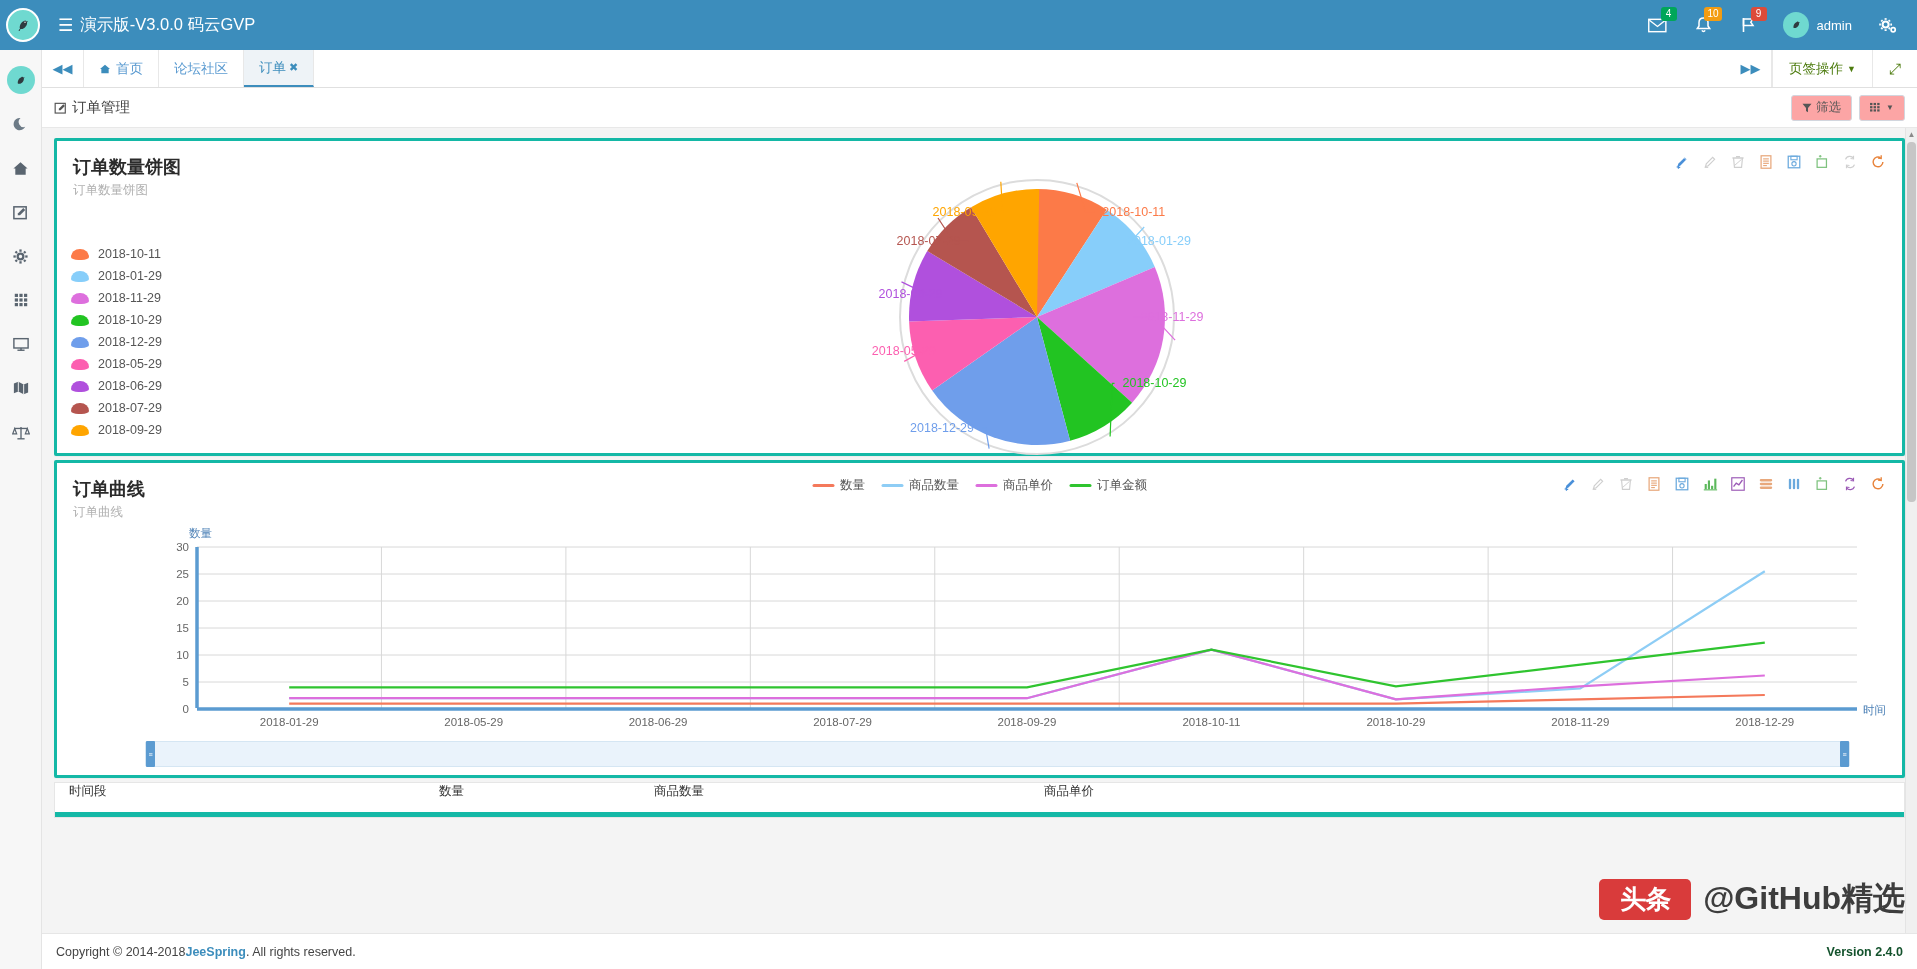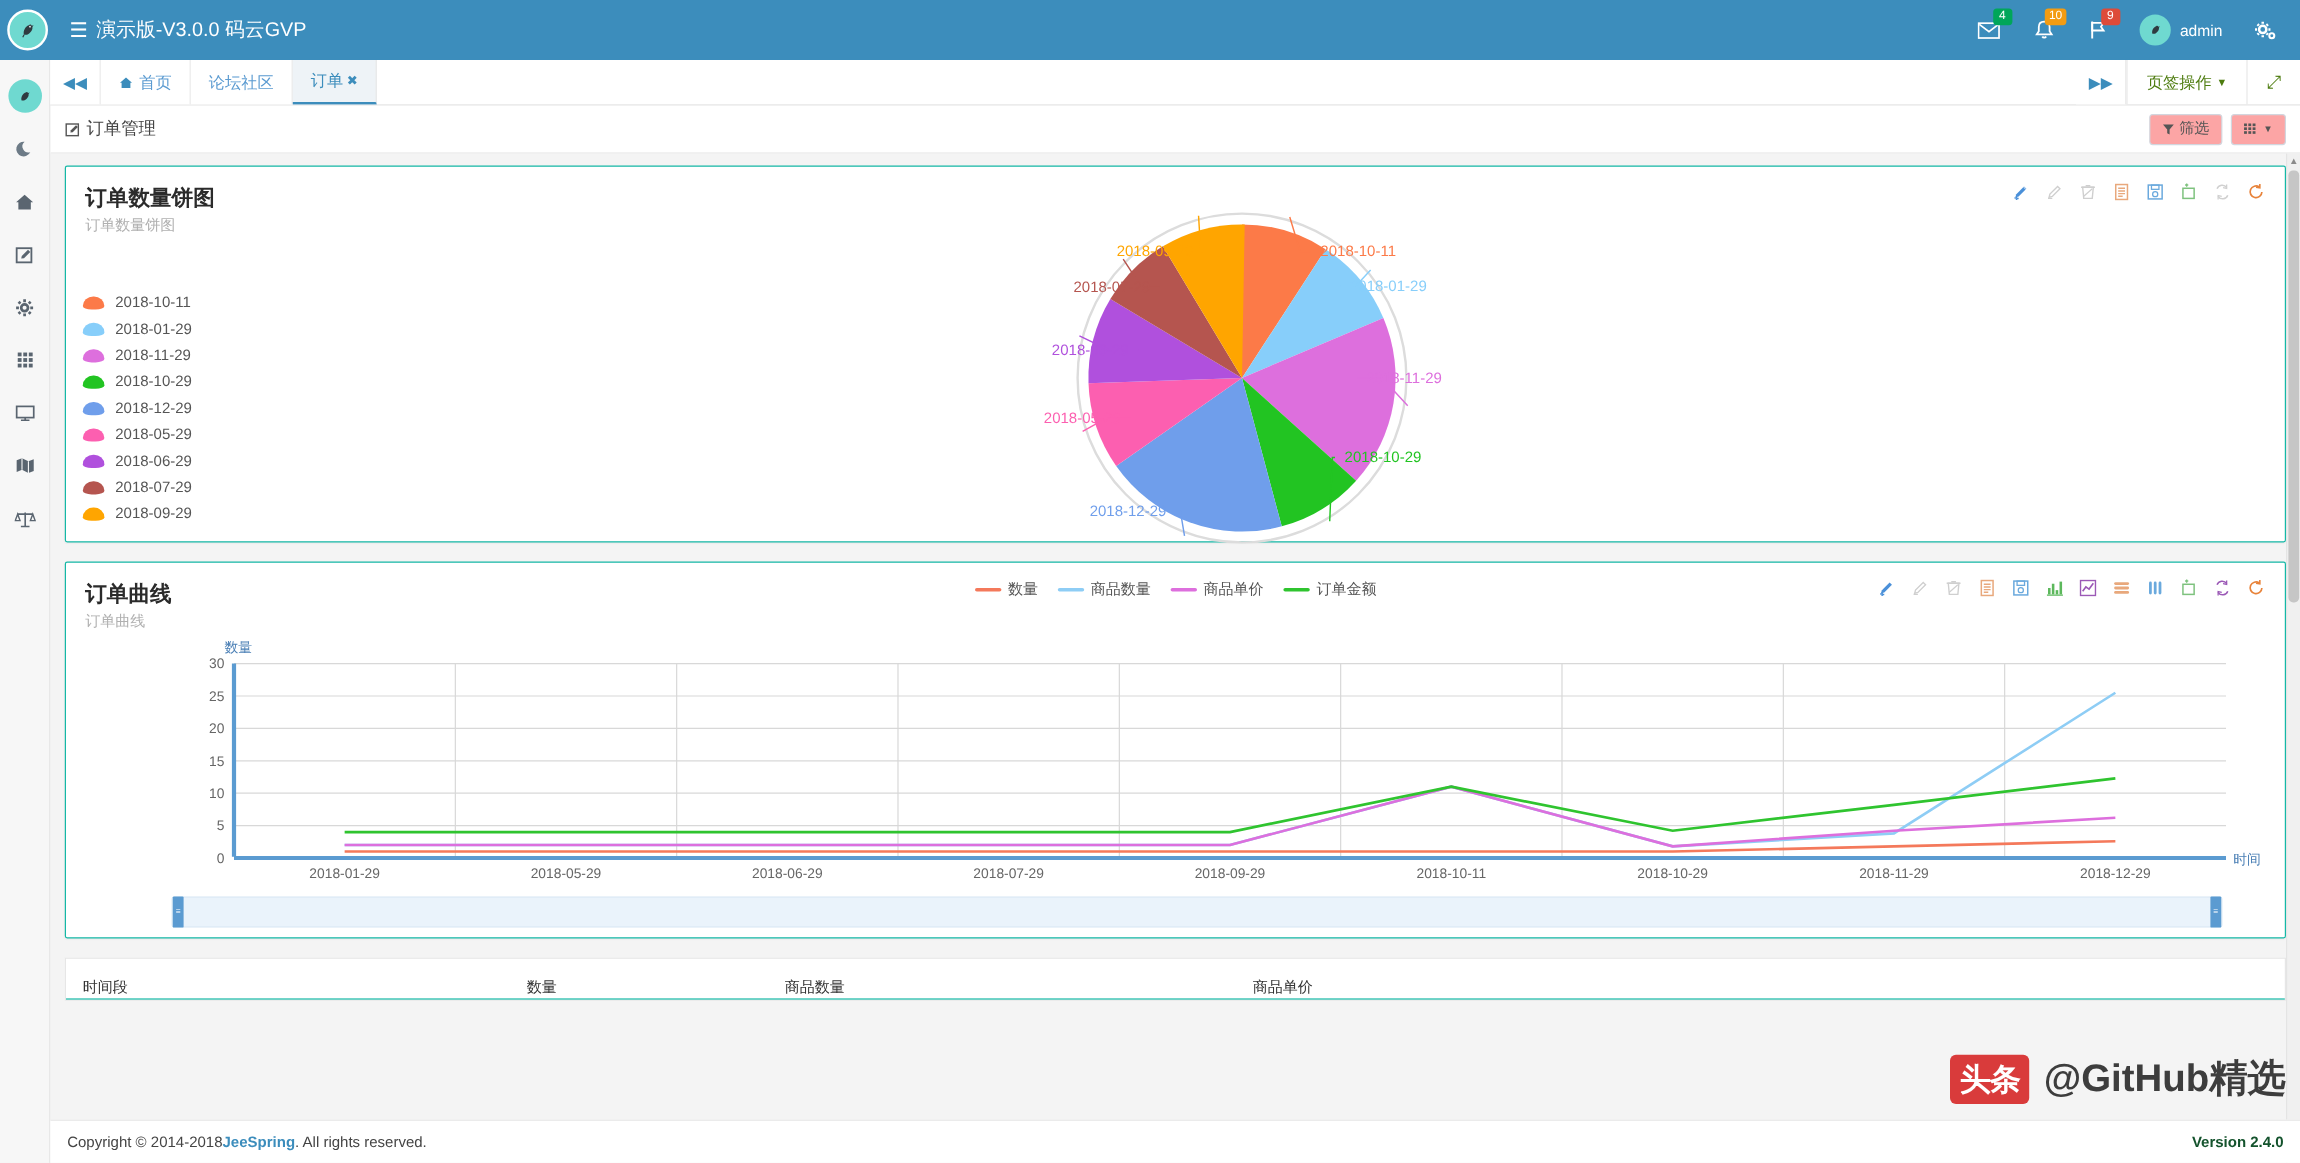--- a/index.html
+++ b/index.html
@@ -114,22 +114,22 @@
   .page-head-btns { margin-left: auto; display: flex; gap: 7px; }
   .hbtn {
     height: 26px; padding: 0 10px; border: 1px solid #d2d6de; border-radius: 3px;
     background: #fca5a5; color: #555; font-size: 12.5px;
     display: flex; align-items: center; gap: 4px; cursor: pointer;
   }
 
   .scroll-area { height: 841px; overflow: hidden; padding: 10px 12px 0 12px; position: relative; }
 
   .panel {
-    background: #ffffff; border: 1px solid #14b8a6; border-radius: 2px;
-    margin-bottom: 16px; position: relative;
+    background: #ffffff; border: 3px solid #14b8a6; border-radius: 2px;
+    margin-bottom: 4px; position: relative;
     box-shadow: 0 1px 1px rgba(0,0,0,.03);
   }
   .panel-head { padding: 14px 16px 4px 16px; position: relative; }
   .panel-title { font-size: 18px; font-weight: bold; color: #2b2b2b; }
   .panel-sub { font-size: 12.5px; color: #b0b0b0; margin-top: 3px; }
   .panel-tools {
     position: absolute; top: 13px; right: 16px; display: flex; gap: 12px; align-items: center;
   }
   .tool-ico { font-size: 15px; line-height: 1; cursor: pointer; }
 
@@ -169,32 +169,32 @@
     display: flex; align-items: center; justify-content: center;
     color: #fff; font-size: 7px; cursor: ew-resize;
   }
   .zoom-handle.right { margin-left: auto; }
 
   
   .table-panel {
     background: #fff; border: 1px solid #e6e6e6; border-top: none;
     padding: 0;
   }
-  .thead { display: flex; border-bottom: 1px solid #14b8a6; height: 34px; align-items: flex-end; }
+  .thead { display: flex; border-bottom: 5px solid #14b8a6; height: 34px; align-items: flex-start; }
   .th { font-size: 12.5px; color: #333; padding-left: 14px; }
 
   
   .watermark {
     position: absolute; right: 12px; bottom: 48px;
     display: flex; align-items: center; gap: 12px;
     pointer-events: none; user-select: none;
   }
   .wm-badge {
     background: #d93b3b; color: #fff; font-size: 26px; font-weight: bold;
-    padding: 3px 8px; border-radius: 5px; letter-spacing: -1px;
+    padding: 3px 21px; border-radius: 5px; letter-spacing: -1px;
   }
   .wm-text { font-size: 32px; font-weight: bold; color: #3d3d3d; }
 
   
   .footer {
     position: absolute; bottom: 0; left: 42px; width: 1875px; height: 36px;
     background: #ffffff; border-top: 1px solid #e6e6e6;
     display: flex; align-items: center; padding: 0 14px; font-size: 12.5px; color: #444;
   }
   .footer a { color: #3c8dbc; text-decoration: none; font-weight: bold; }

